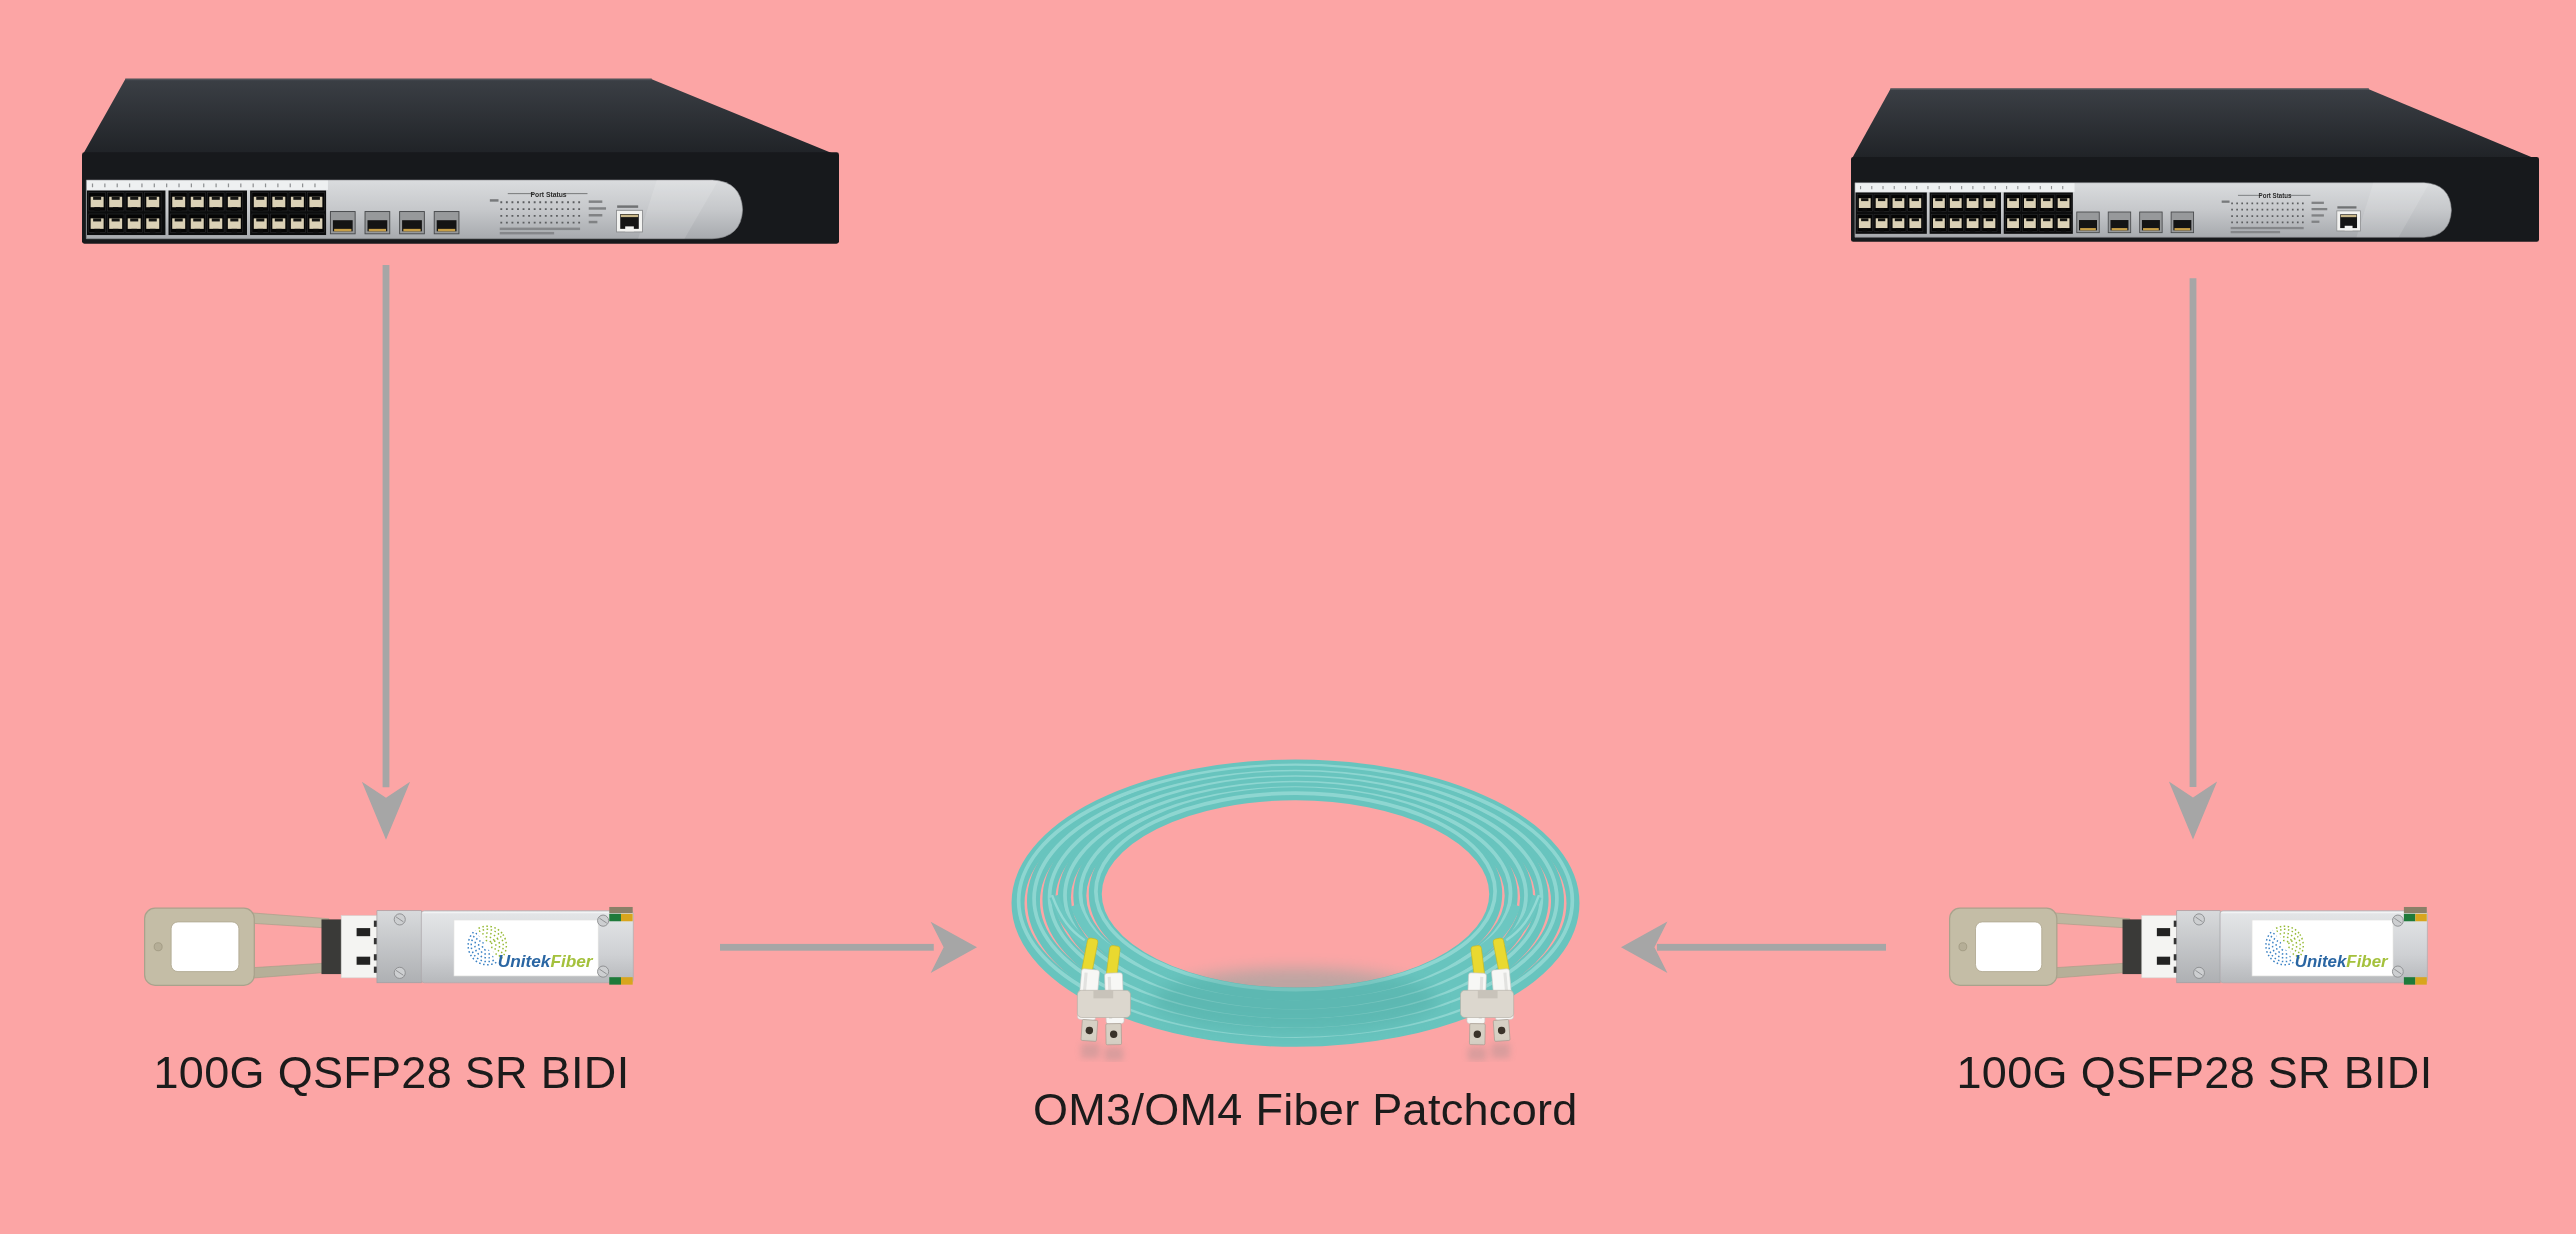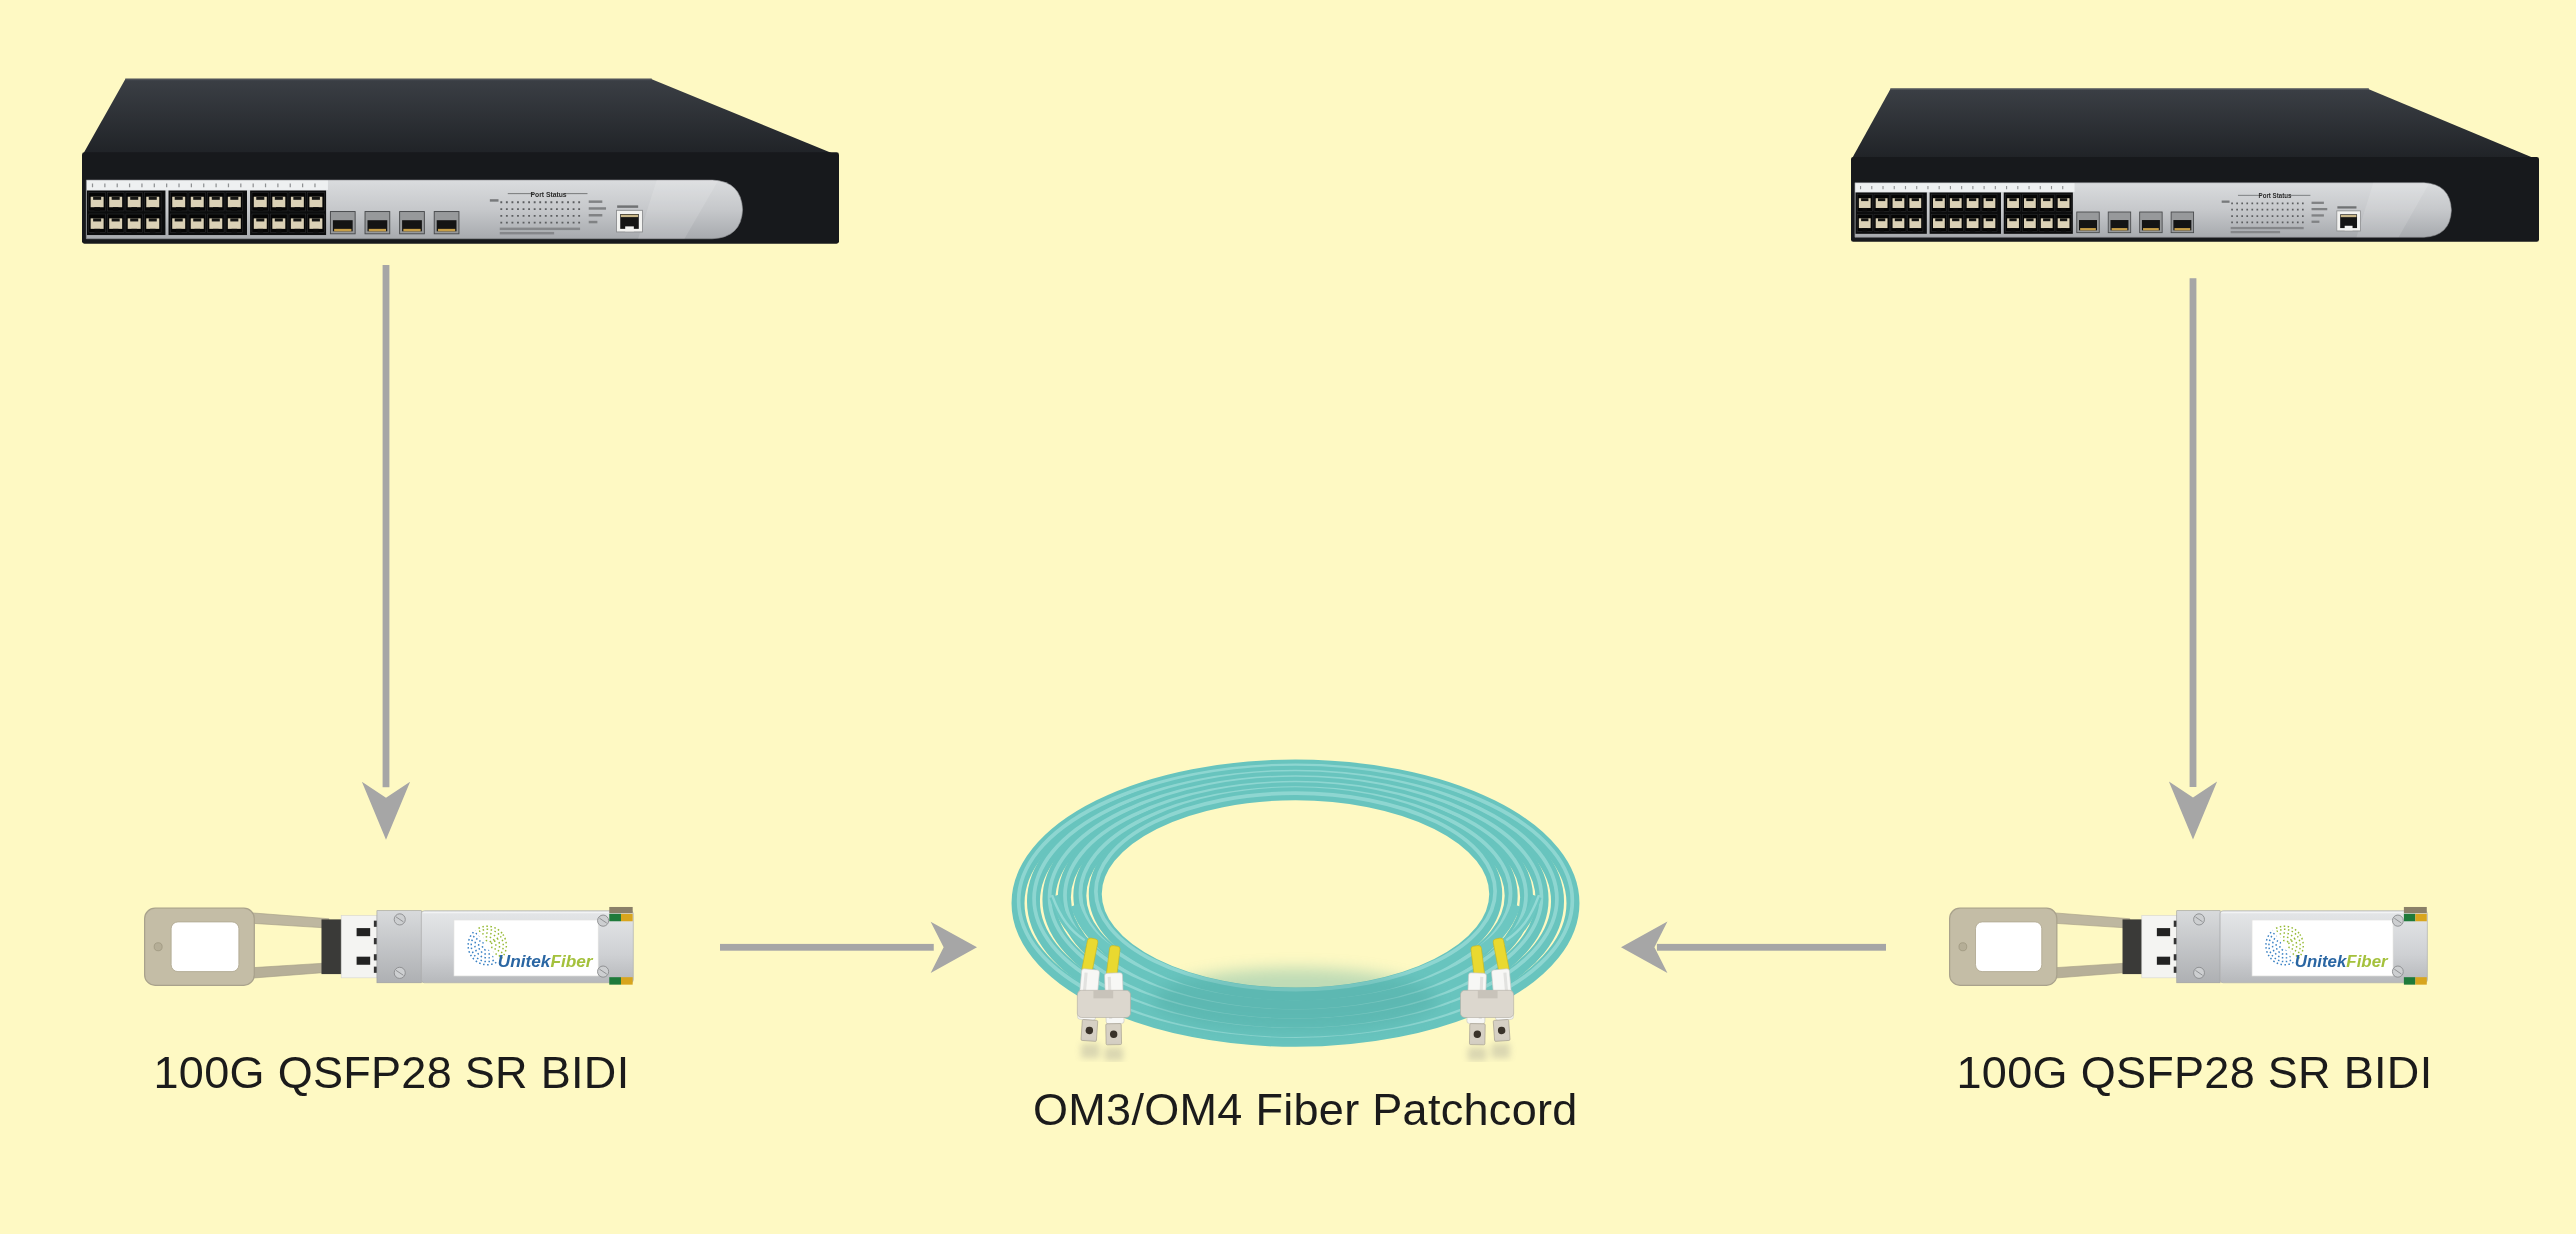--- a/index.html
+++ b/index.html
@@ -1,16 +1,16 @@
 <!DOCTYPE html>
 <html style="font-size:10px"><head>
 <meta charset="utf-8">
 <style>
   html,body{margin:0;padding:0;background:#ffffff;}
-  #canvas{position:relative;width:2576px;height:1234px;background:#fef9c3;overflow:hidden;
+  #canvas{position:relative;width:2576px;height:1234px;background:#fca5a5;overflow:hidden;
           font-family:"Liberation Sans","DejaVu Sans",sans-serif;}
   .abs{position:absolute;}
   .caption{position:absolute;color:#1b1b1b;font-size:45px;line-height:1.05;text-align:center;
            letter-spacing:0.3px;white-space:nowrap;}
   svg{display:block;}
 </style>
 </head>
 <body>
 
 <div id="canvas">

